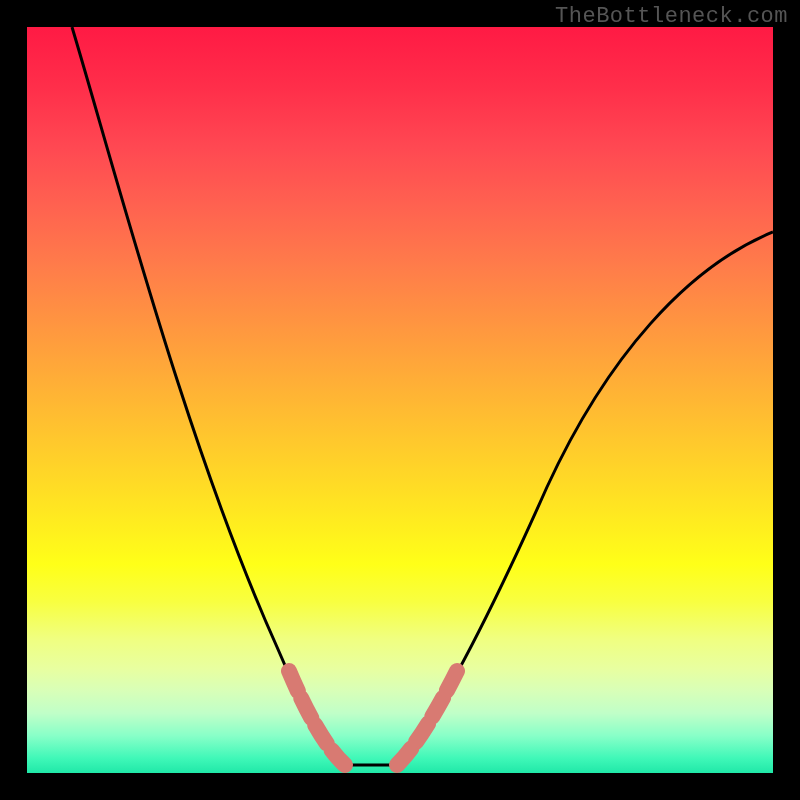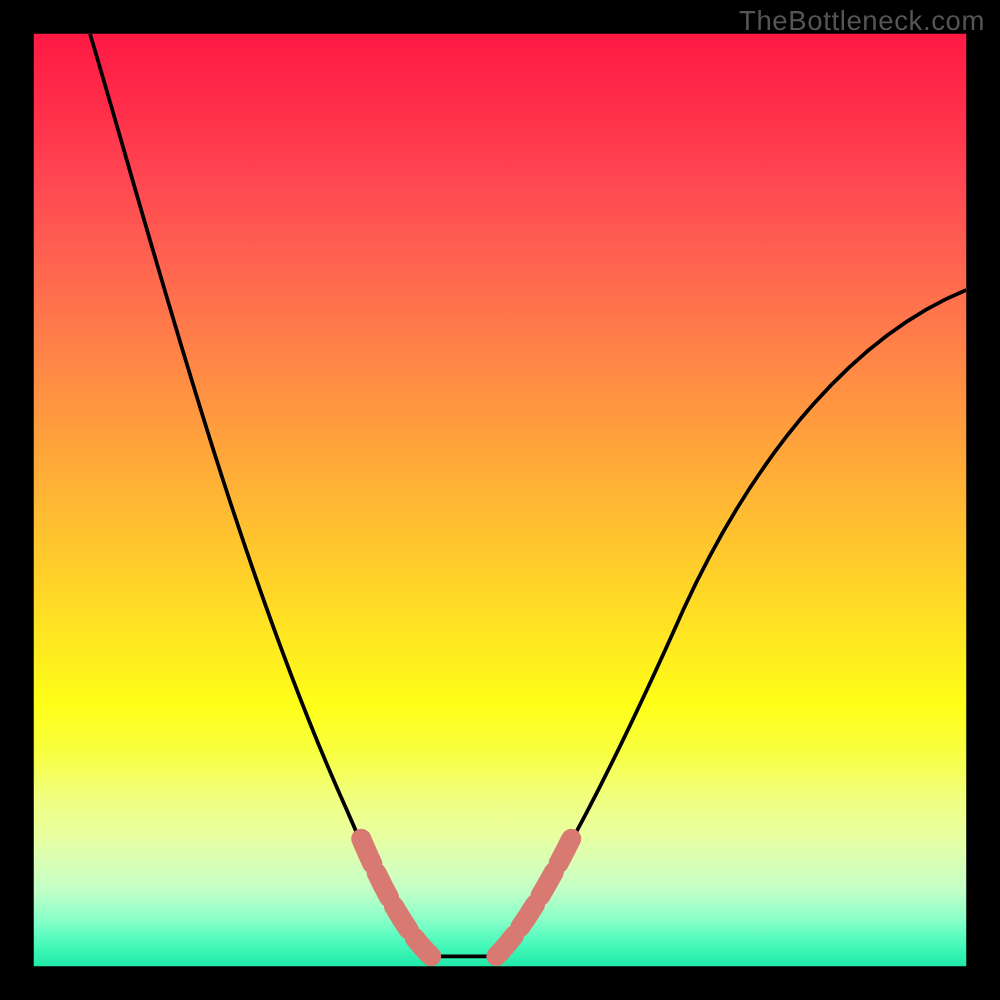--- a/index.html
+++ b/index.html
@@ -45,20 +45,21 @@
     );
   }
   .watermark {
     position: absolute;
     top: 4px;
     right: 12px;
     color: #555;
     font-size: 22px;
     font-weight: 500;
     letter-spacing: 0.5px;
+    font-family: Liberation Mono, monospace;
   }
   .svg-overlay {
     position: absolute;
     left: 0;
     top: 0;
     width: 746px;
     height: 746px;
   }
 </style>
 </head>

